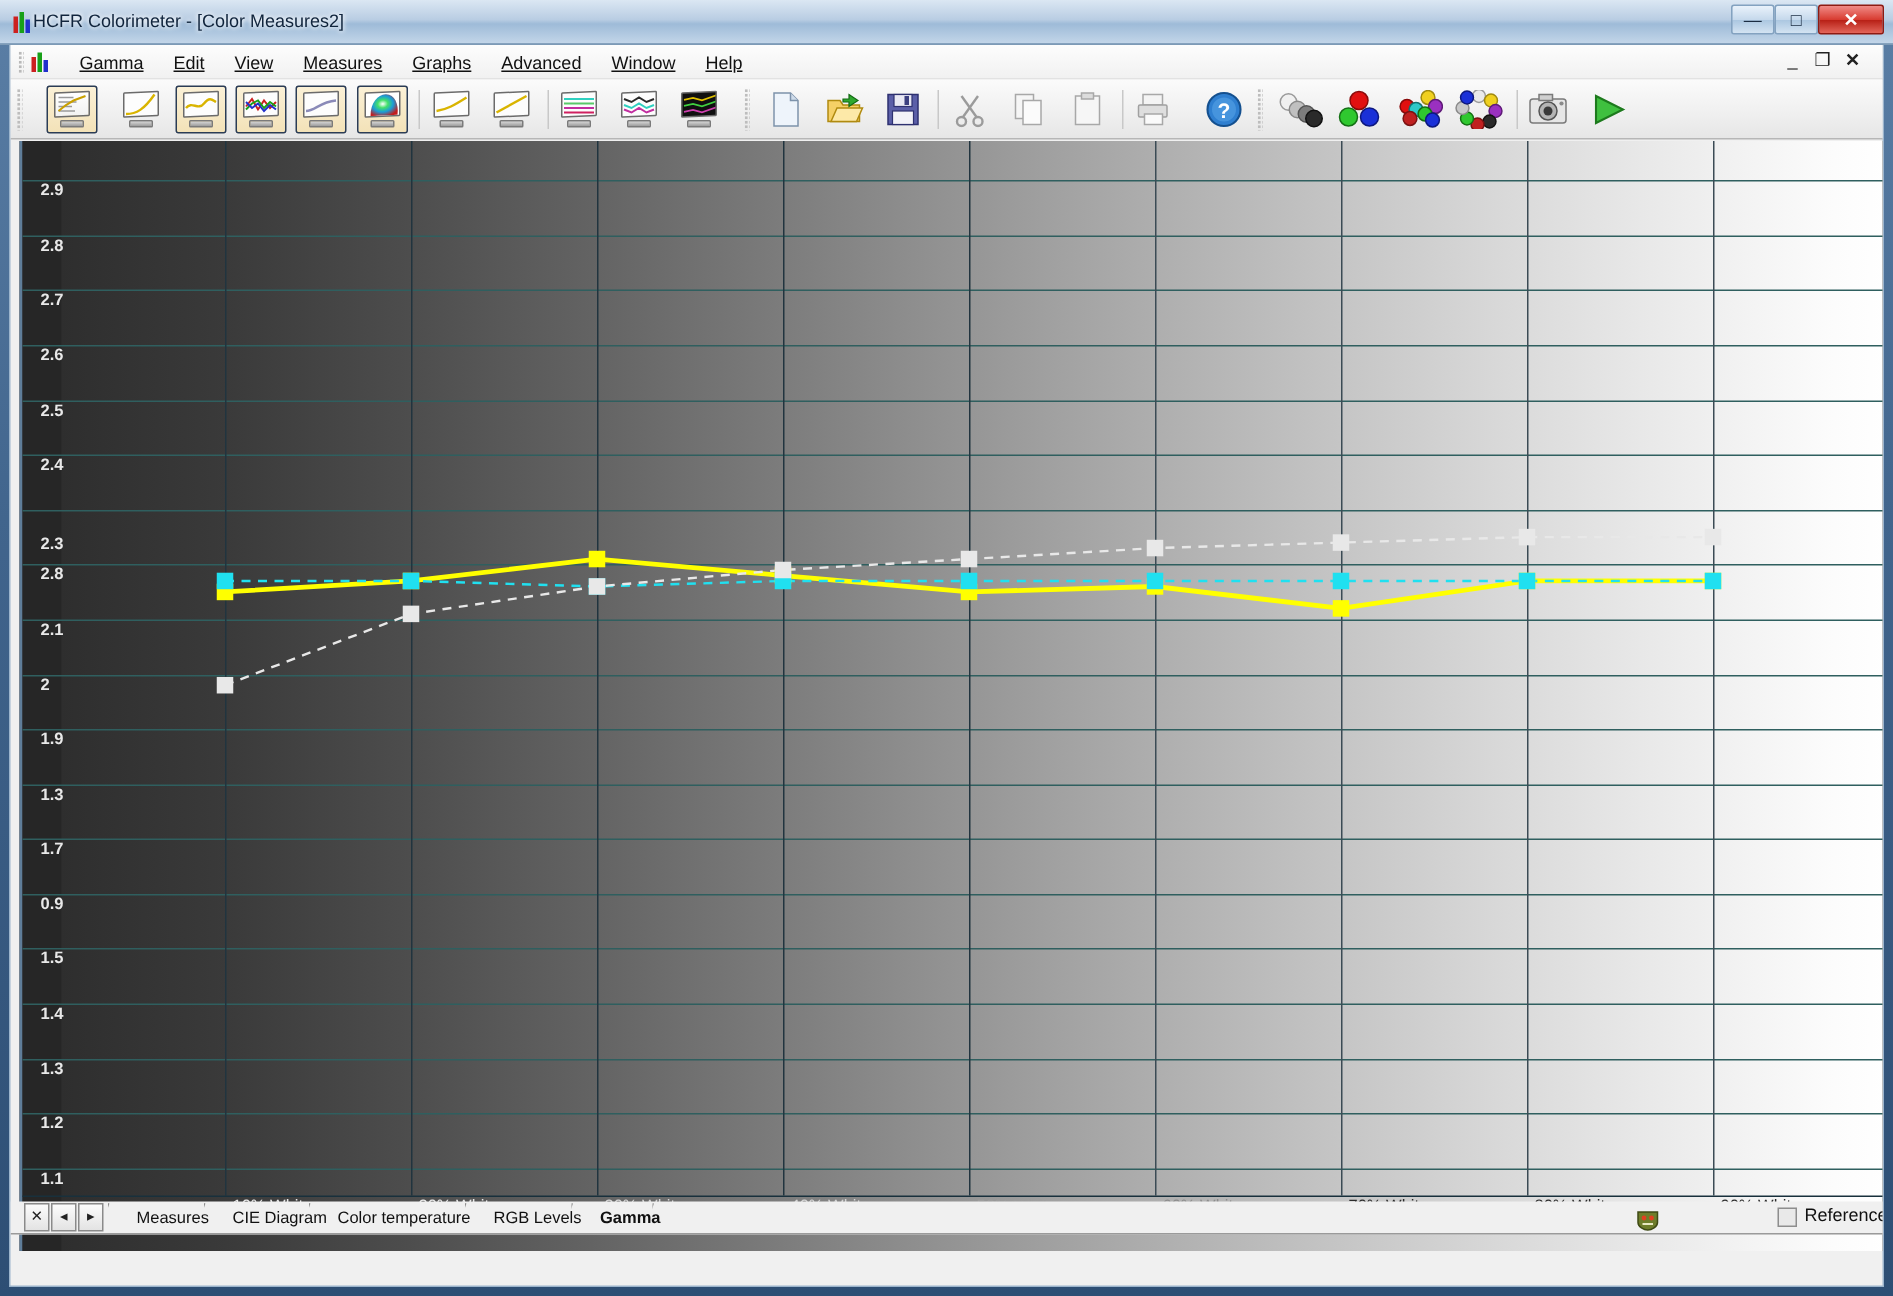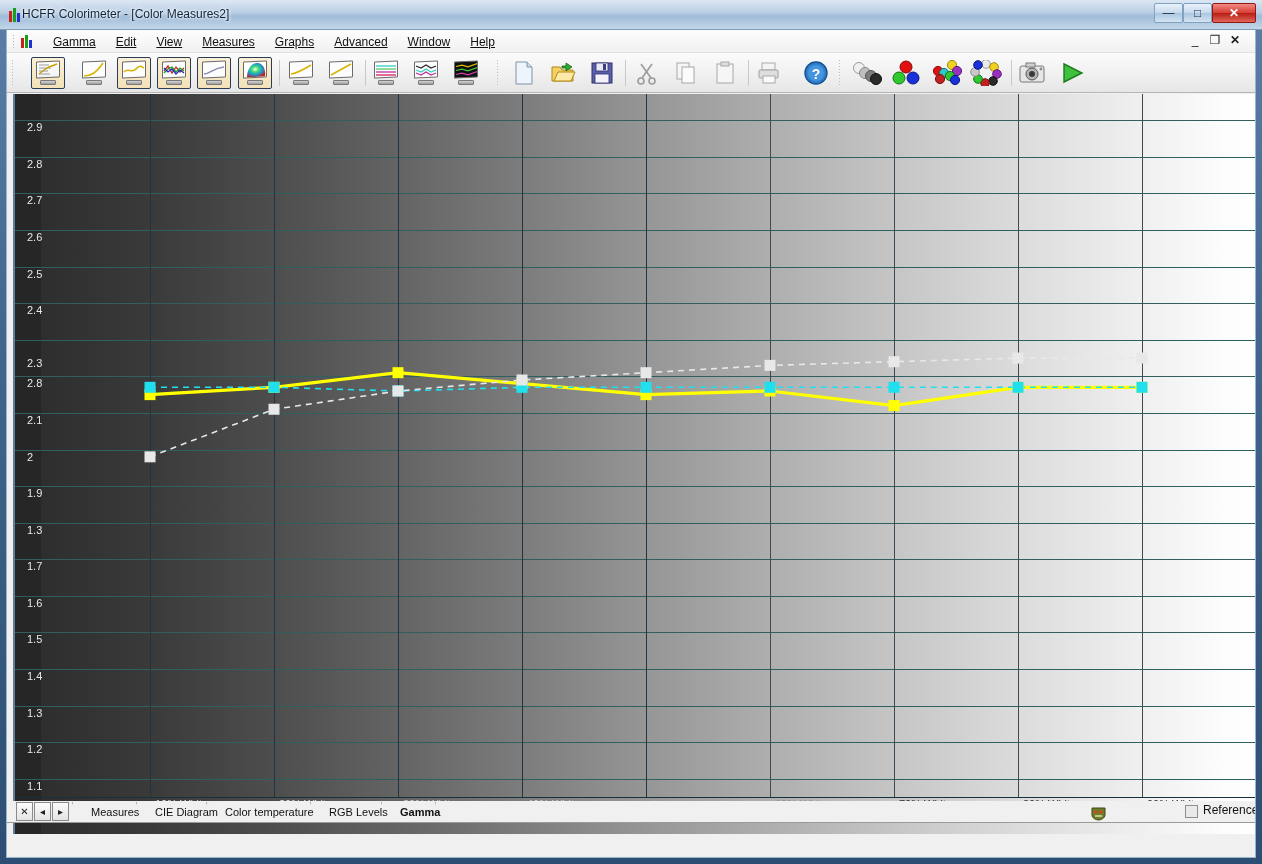--- a/index.html
+++ b/index.html
@@ -139,21 +139,21 @@
   }
   #ytick-band {
     position:absolute; left:0; top:0; width:1244px; height:740px;
     pointer-events:none;
   }
   .hgrid { position:absolute; left:0; width:1244px; height:1px; background:#2f5f5f; }
   .vgrid { position:absolute; top:0; width:1px; height:703px; background:#21343f; }
   .vgrid.light { background:#3b4b55; }
   .ylabel {
     position:absolute; left:12px; font-size:11px; color:#e8e8e8;
-    transform: translateY(-50%); white-space:nowrap;
+    transform: translateY(-50%); white-space:nowrap;font-weight:bold;
   }
   .xlabel {
     position:absolute; top:704px; font-size:11px; white-space:nowrap;
   }
   #xaxis-line { position:absolute; left:0; top:703px; width:1244px; height:1px; background:#18303c; }
   #watermark {
     position:absolute; right:14px; top:762px; font-size:15px; color:#a8a8a8;
     font-family:"Liberation Sans", sans-serif;
   }
   #plot-svg { position:absolute; left:0; top:0; width:1244px; height:740px; }
@@ -551,21 +551,21 @@
           <div class="ylabel" style="top: 326px;">2.1</div>
           <div class="hgrid" style="top: 356px;"></div>
           <div class="ylabel" style="top: 363px;">2</div>
           <div class="hgrid" style="top: 392px;"></div>
           <div class="ylabel" style="top: 399px;">1.9</div>
           <div class="hgrid" style="top: 429px;"></div>
           <div class="ylabel" style="top: 436px;">1.3</div>
           <div class="hgrid" style="top: 465px;"></div>
           <div class="ylabel" style="top: 472px;">1.7</div>
           <div class="hgrid" style="top: 502px;"></div>
-          <div class="ylabel" style="top: 509px;">1.6</div>
+          <div class="ylabel" style="top: 509px;">0.9</div>
           <div class="hgrid" style="top: 538px;"></div>
           <div class="ylabel" style="top: 545px;">1.5</div>
           <div class="hgrid" style="top: 575px;"></div>
           <div class="ylabel" style="top: 582px;">1.4</div>
           <div class="hgrid" style="top: 612px;"></div>
           <div class="ylabel" style="top: 619px;">1.3</div>
           <div class="hgrid" style="top: 648px;"></div>
           <div class="ylabel" style="top: 655px;">1.2</div>
           <div class="hgrid" style="top: 685px;"></div>
           <div class="ylabel" style="top: 692px;">1.1</div>

